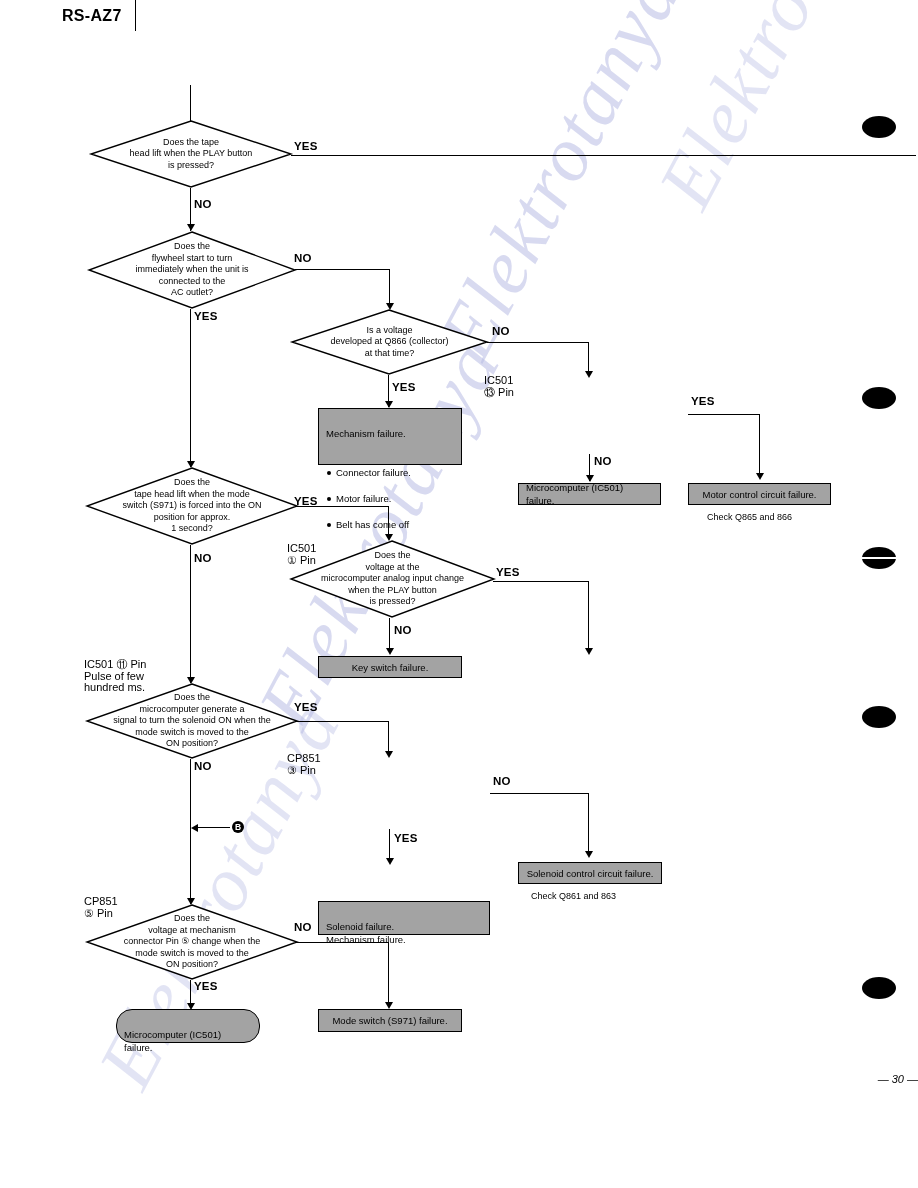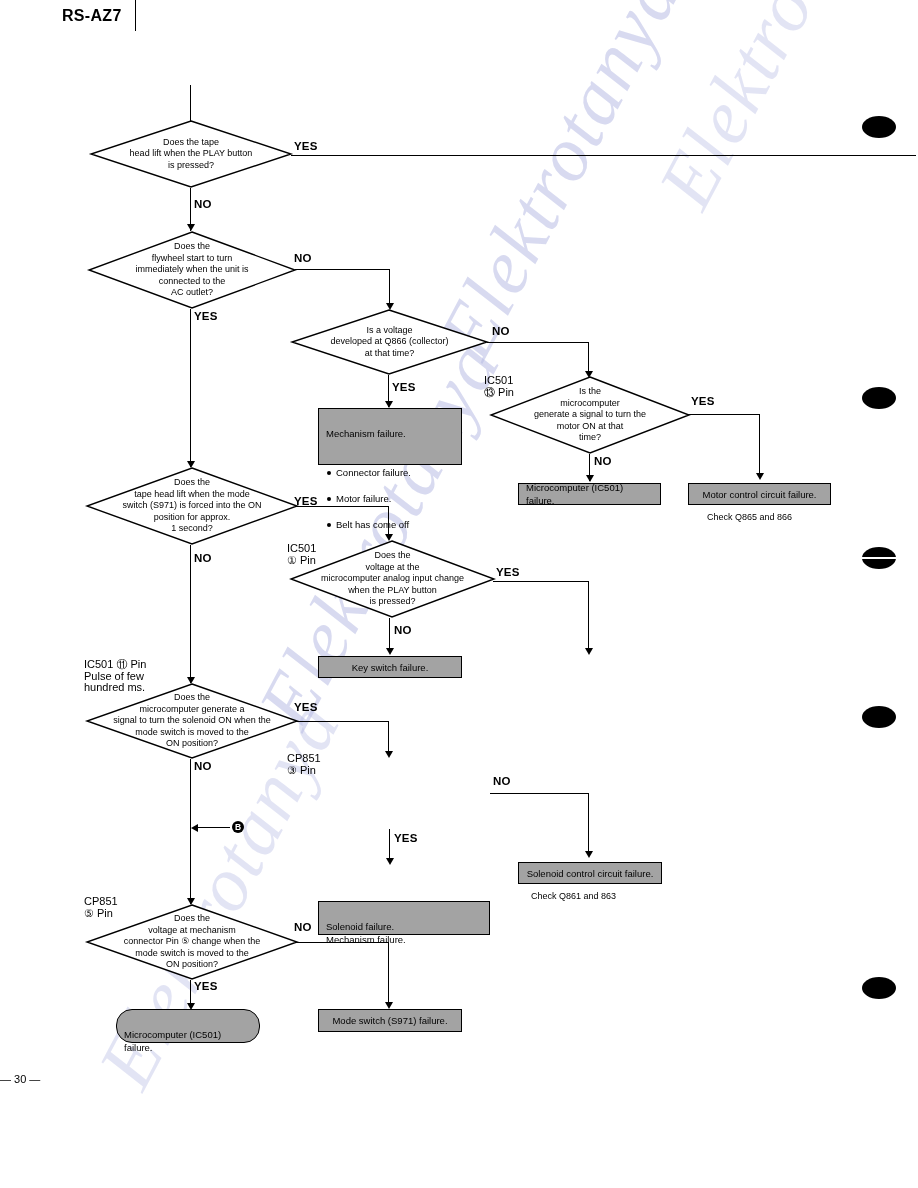--- a/index.html
+++ b/index.html
@@ -179,22 +179,23 @@
     top: 9.5px;
     width: 42px;
     height: 2.5px;
     background: #fff;
   }
 
   
   .page-number {
     position: absolute;
     left: 0; right: 0;
-    text-align: left;
+    text-align: right;
     font-size: 11px;
+    font-style: italic;
   }
 
   
   .bullets { margin: 0; padding: 0; list-style: none; }
   .bullets li { padding-left: 10px; position: relative; }
   .bullets li::before {
     content: "";
     position: absolute;
     left: 1px; top: 5px;
     width: 4px; height: 4px;
@@ -282,30 +283,20 @@
     <div>Mechanism failure.</div>
     <ul class="bullets">
       <li>Connector failure.</li>
       <li>Motor failure.</li>
       <li>Belt has come off</li>
     </ul>
   </div>
 
   <div class="label" style="left:484px; top:375px;">IC501
 ⑬ Pin</div>
-  <div class="diamond" style="left:490px; top:376px; width:200px; height:78px;">
-    <svg width="200" height="78" viewBox="0 0 200 78">
-      <polygon points="100,1 199,39 100,77 1,39" fill="#fff" stroke="#000" stroke-width="1.4"></polygon>
-    </svg>
-    <div class="dtext">Is the
-microcomputer
-generate a signal to turn the
-motor ON at that
-time?</div>
-  </div>
 
   <div class="branch" style="left:691px; top:395px;">YES</div>
   <div class="hline" style="left:688px; top:414px; width:72px;"></div>
   <div class="vline" style="left:759px; top:414px; height:63px;"></div>
   <div class="arrow-down" style="left:755.5px; top:473px;"></div>
 
   <div class="branch" style="left:594px; top:455px;">NO</div>
   <div class="vline" style="left:589px; top:454px; height:27px;"></div>
   <div class="arrow-down" style="left:585.5px; top:475px;"></div>
 

